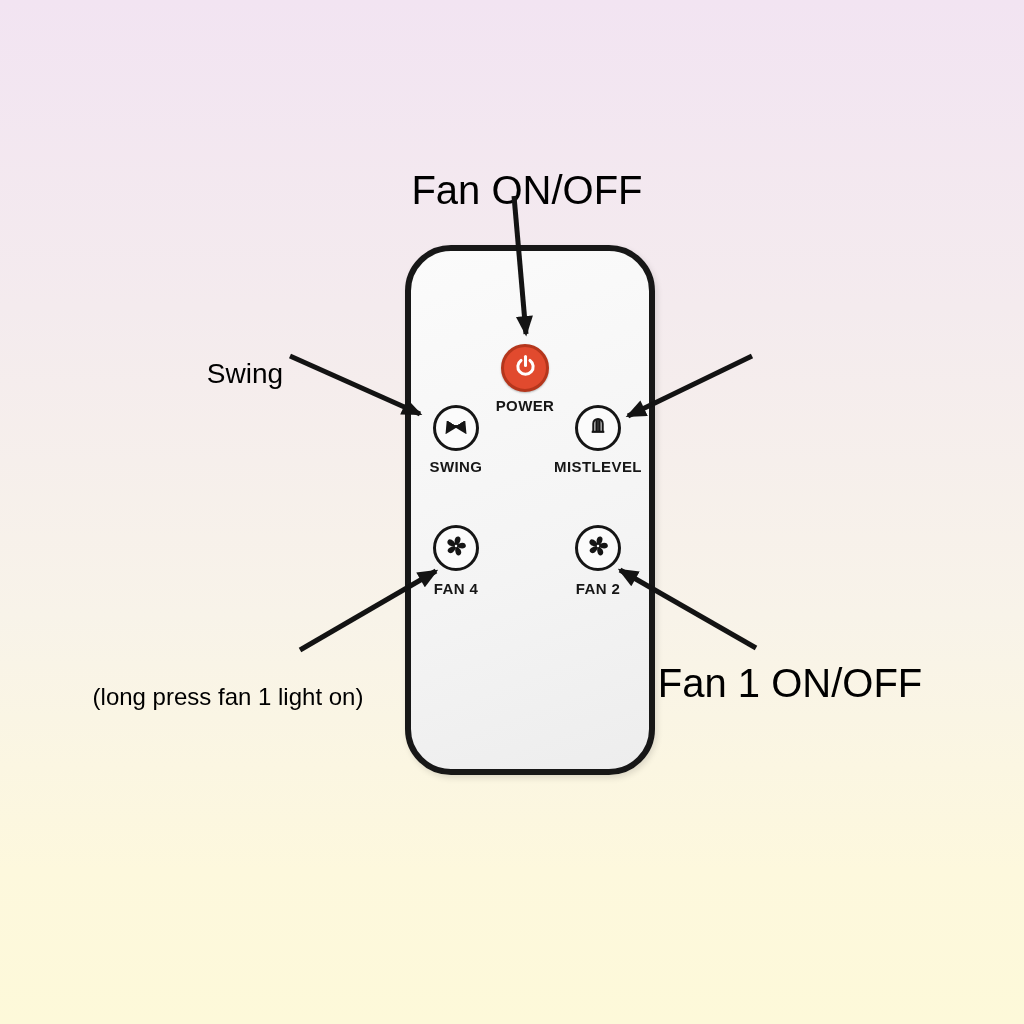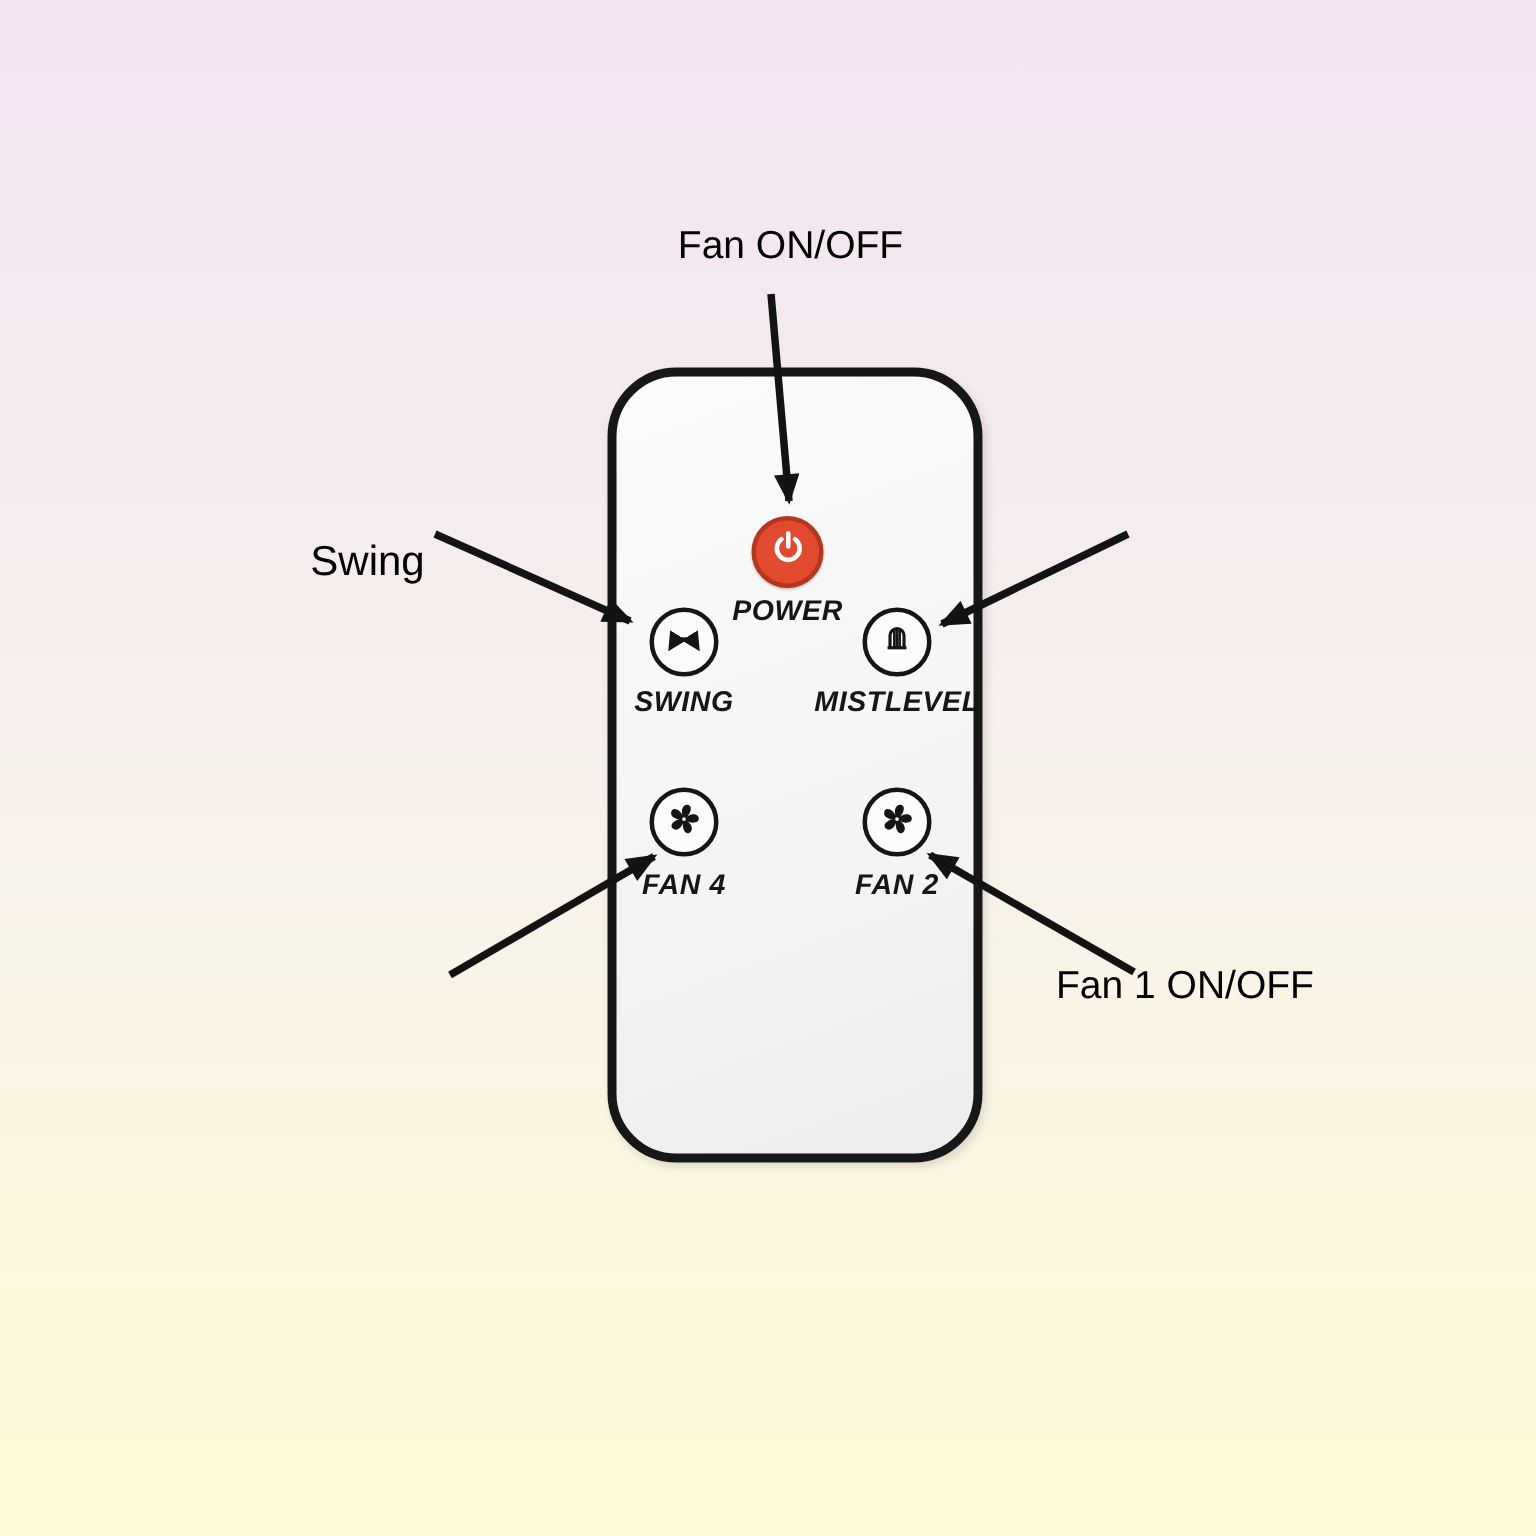--- a/index.html
+++ b/index.html
@@ -22,39 +22,40 @@
     display:flex;align-items:center;justify-content:center;cursor:pointer;
   }
   .btn-power{
     position:absolute;box-sizing:border-box;width:48px;height:48px;border-radius:50%;
     border:3px solid #b5361c;background:#e14a2e;
     display:flex;align-items:center;justify-content:center;cursor:pointer;
     box-shadow:0 1px 2px rgba(0,0,0,0.25);
   }
   .btn-label{
     position:absolute;width:120px;text-align:center;
-    font-size:19px;font-weight:bold;color:#161616;letter-spacing:0.4px;font-style:italic;
+    font-size:15px;font-weight:bold;color:#161616;letter-spacing:0.4px;
   }
   
   .ann{position:absolute;color:#000;text-align:center;}
-  .ann-big{font-size:26px;}
+  .ann-big{font-size:40px;margin-top:20px;}
   .ann-mid{font-size:28px;}
   .ann-sub{font-size:24px;}
   .arrows{position:absolute;left:0;top:0;pointer-events:none;}
 </style>
 </head>
 <body>
 
 <div id="stage">
 
   <div class="ann ann-big" style="left:377px;top:148px;width:300px;">Fan ON/OFF</div>
 
   <div class="ann ann-mid" style="left:165px;top:358px;width:160px;">Swing</div>
 
 
+  <div class="ann ann-sub" style="left:48px;top:683px;width:360px;">(long press fan 1 light on)</div>
 
   <div class="ann ann-big" style="left:610px;top:641px;width:360px;">Fan 1 ON/OFF</div>
 
   <div class="remote"></div>
 
   <div class="btn-power" style="left:501px;top:344px;">
     <span>
       <svg width="27" height="27" viewBox="0 0 24 24">
         <path d="M8 6.6 a6.8 6.8 0 1 0 8 0" fill="none" stroke="#ffffff" stroke-width="2.7" stroke-linecap="round"></path>
         <line x1="12" y1="3.2" x2="12" y2="11" stroke="#ffffff" stroke-width="2.7" stroke-linecap="round"></line>

